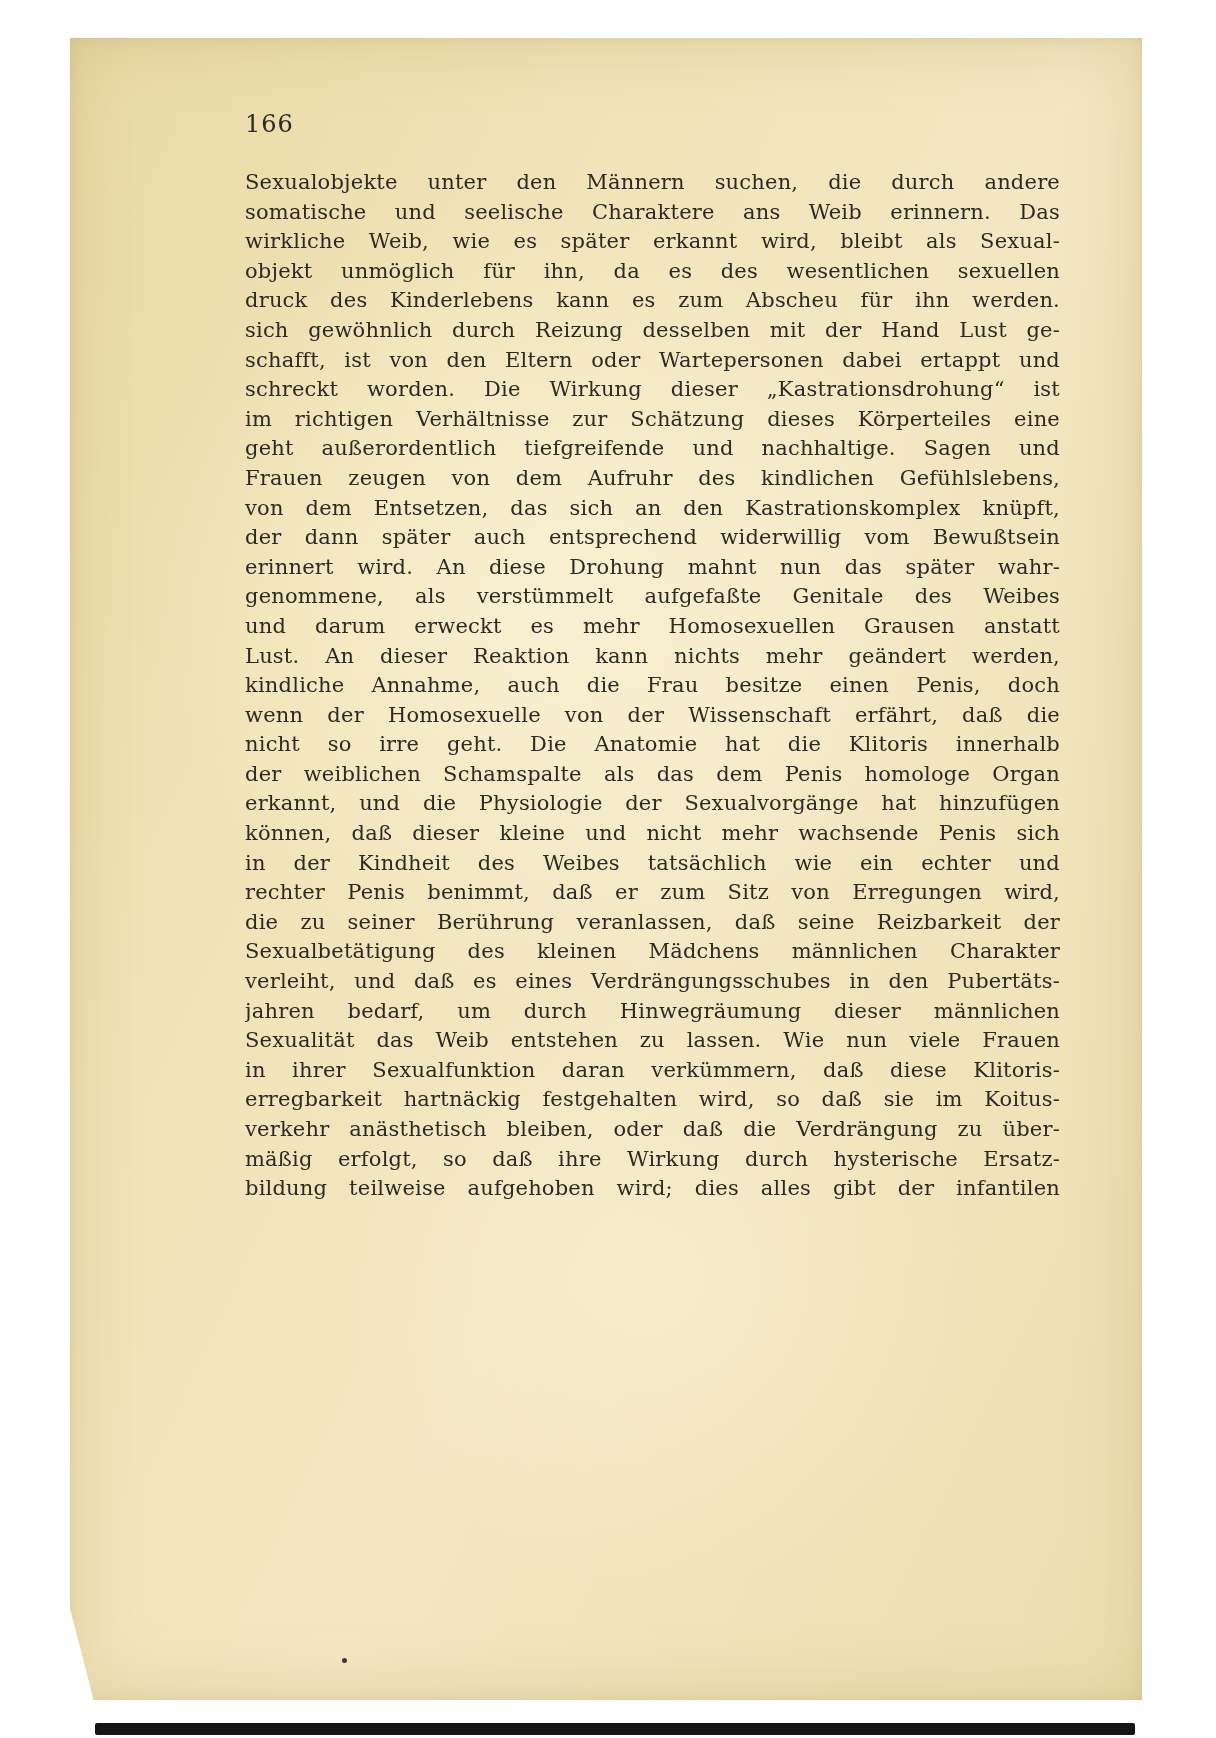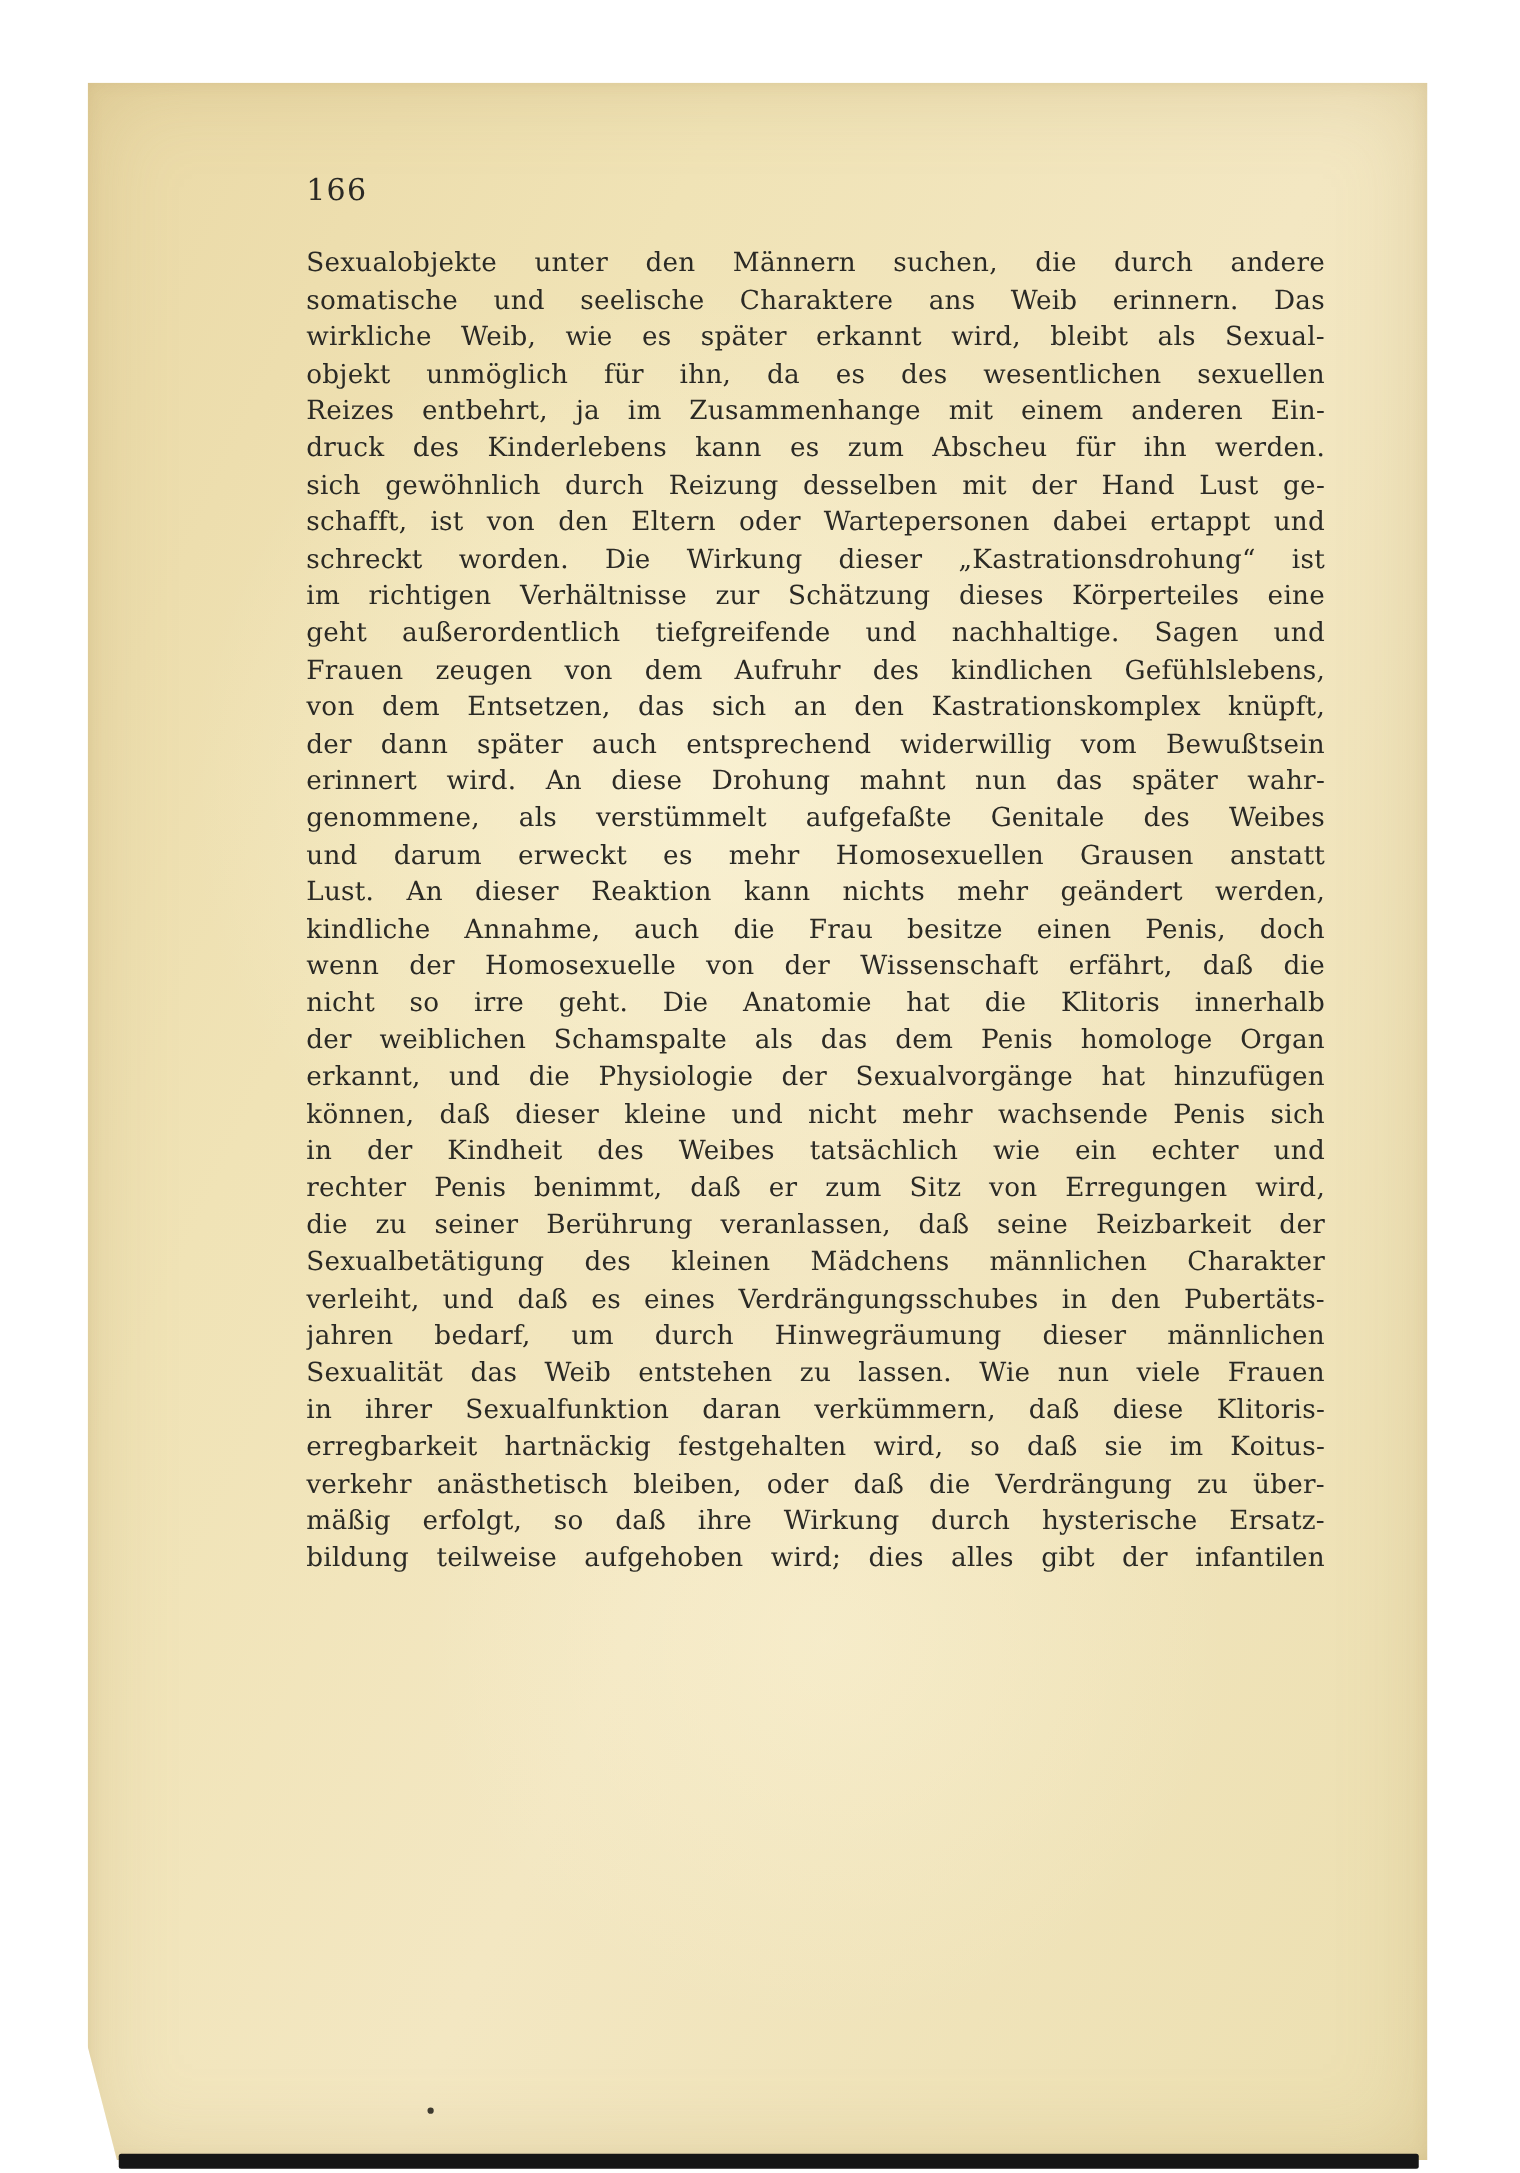--- a/index.html
+++ b/index.html
@@ -20,21 +20,20 @@
     left: 70px;
     top: 38px;
     width: 1072px;
     height: 1662px;
     background:
       radial-gradient(ellipse 55% 35% at 46% 34%, rgba(255,250,228,0.55), rgba(255,250,228,0) 70%),
       radial-gradient(ellipse 40% 25% at 55% 75%, rgba(255,248,222,0.35), rgba(255,248,222,0) 75%),
       linear-gradient(115deg, #ead9a6 0%, #f0e3b6 28%, #f3e7c2 55%, #ecdfb0 100%);
     box-shadow: inset 0 0 70px rgba(176,146,86,0.28), inset 0 0 12px rgba(170,140,80,0.18);
     clip-path: polygon(0 0, 100% 0, 100% 100%, 2.2% 100%, 0 94.5%);
-    margin-top: 28px;
   }
   .page-number {
     position: absolute;
     left: 175px;
     top: 72px;
     font-size: 24px;
     letter-spacing: 1px;
     color: var(--ink, #2b2a25);
   }
   .text-block {
@@ -78,21 +77,20 @@
 <body>
 
 <div class="viewport" style="--bg: #ffffff; --ink: #2b2a25; --bar: #161616;">
   <div class="paper">
     <div class="page-number">166</div>
     <div class="text-block" id="text-block">
         <div class="text-line">Sexualobjekte unter den Männern suchen, die durch andere</div>
         <div class="text-line">somatische und seelische Charaktere ans Weib erinnern. Das</div>
         <div class="text-line">wirkliche Weib, wie es später erkannt wird, bleibt als Sexual-</div>
         <div class="text-line">objekt unmöglich für ihn, da es des wesentlichen sexuellen</div>
-        <div class="text-line">Reizes entbehrt, ja im Zusammenhange mit einem anderen Ein-</div>
         <div class="text-line">druck des Kinderlebens kann es zum Abscheu für ihn werden.</div>
         <div class="text-line">sich gewöhnlich durch Reizung desselben mit der Hand Lust ge-</div>
         <div class="text-line">schafft, ist von den Eltern oder Wartepersonen dabei ertappt und</div>
         <div class="text-line">schreckt worden. Die Wirkung dieser „Kastrationsdrohung“ ist</div>
         <div class="text-line">im richtigen Verhältnisse zur Schätzung dieses Körperteiles eine</div>
         <div class="text-line">geht außerordentlich tiefgreifende und nachhaltige. Sagen und</div>
         <div class="text-line">Frauen zeugen von dem Aufruhr des kindlichen Gefühlslebens,</div>
         <div class="text-line">von dem Entsetzen, das sich an den Kastrationskomplex knüpft,</div>
         <div class="text-line">der dann später auch entsprechend widerwillig vom Bewußtsein</div>
         <div class="text-line">erinnert wird. An diese Drohung mahnt nun das später wahr-</div>

